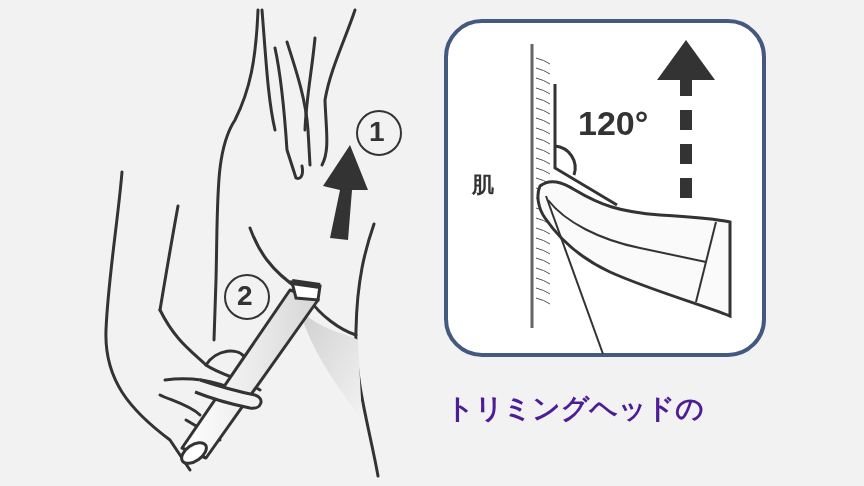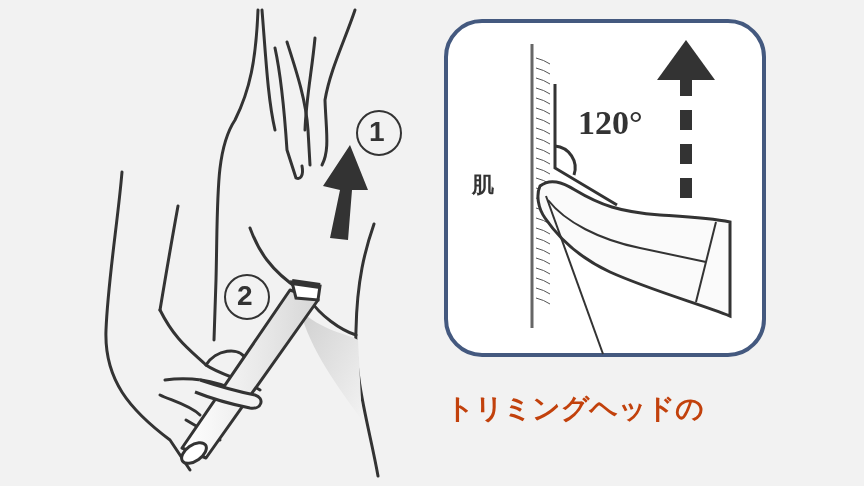--- a/index.html
+++ b/index.html
@@ -16,30 +16,30 @@
     font-size: 28px; font-weight: bold; color: #333;
   }
   .inset {
     position: absolute; left: 444px; top: 19px;
     width: 314px; height: 330px;
     border: 4px solid #44597f; border-radius: 38px;
     background: #ffffff;
   }
   .angle-label {
     position: absolute; left: 578px; top: 104px;
-    font-family: Liberation Serif, serif;
+    font-family: Liberation Sans, sans-serif;
     font-size: 34px; font-weight: bold; color: #333; letter-spacing: 0px;
   }
   .skin-label {
     position: absolute; left: 472px; top: 170px;
     font-size: 22px; font-weight: bold; color: #333;
   }
   .caption {
     position: absolute; left: 446px; top: 386px;
-    font-size: 28px; font-weight: bold; color: #c2410c;
+    font-size: 28px; font-weight: bold; color: #4c1d95;
     line-height: 45px;
     text-align: right;
   }
 </style>
 </head>
 <body>
 
 <svg class="illus" width="864" height="486" viewBox="0 0 864 486">
   <defs>
     <linearGradient id="shade" x1="0" y1="0" x2="1" y2="1">

